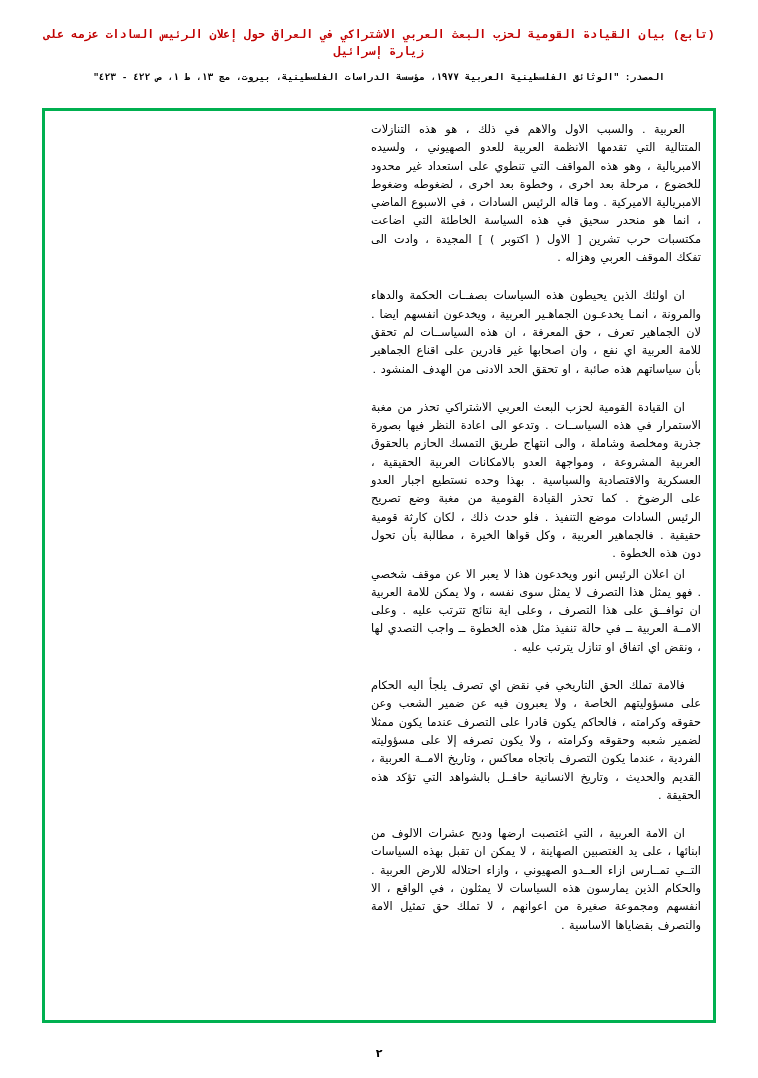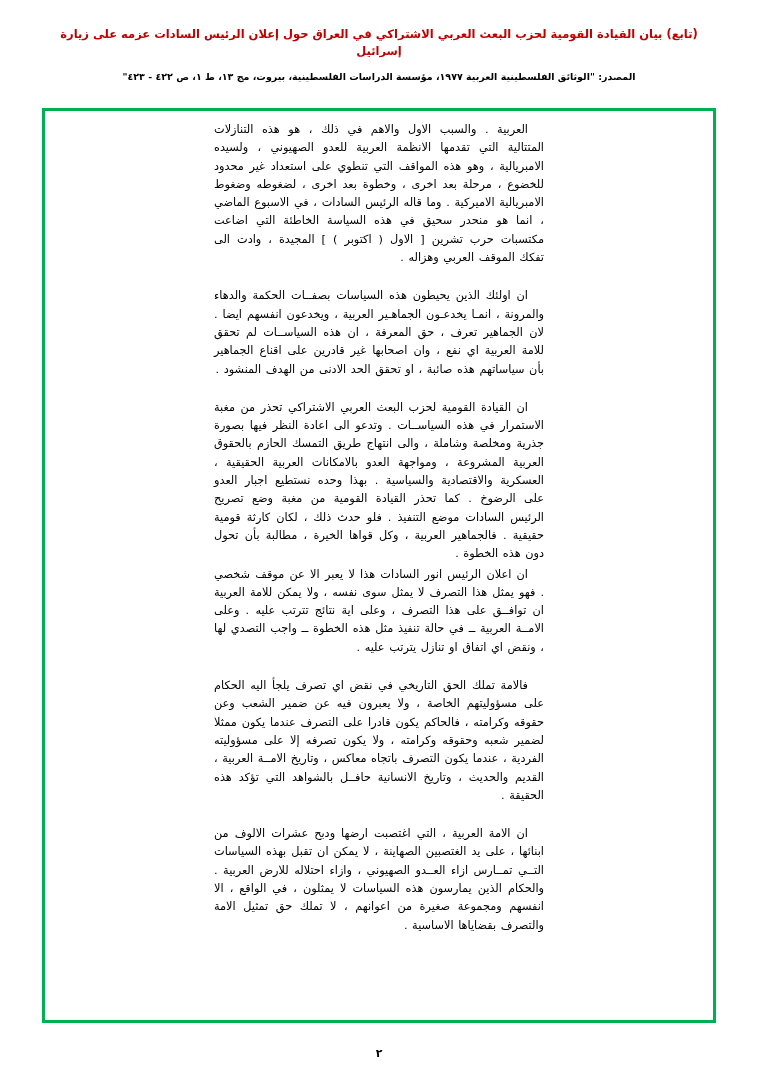--- a/index.html
+++ b/index.html
@@ -11,20 +11,21 @@
     position: relative;
     width: 758px;
     height: 1078px;
     background: #ffffff;
     font-family: "DejaVu Sans", "Liberation Sans", sans-serif;
     overflow: hidden;
   }
   .header {
     text-align: center;
     padding-top: 26px;
+    font-family: Liberation Mono, monospace;
   }
   .header-title {
     font-size: 11.5px;
     font-weight: bold;
     color: #c00000;
     line-height: 1.5;
     padding: 0 40px;
     letter-spacing: -0.2px;
   }
   .header-source {
@@ -45,21 +46,21 @@
     background: #ffffff;
   }
   .content {
     position: absolute;
     top: 10px;
     right: 0;
     left: 0;
     bottom: 6px;
     padding: 0 12px;
     display: flex;
-    justify-content: center;
+    justify-content: flex-start;
   }
   .column {
     width: 330px;
     text-align: justify;
     text-align-last: right;
     direction: rtl;
   }
   p.para {
     margin: 0 0 2px 0;
     font-size: 11.3px;
@@ -91,21 +92,21 @@
     <div class="header-title">(تابع) بيان القيادة القومية لحزب البعث العربي الاشتراكي في العراق حول إعلان الرئيس السادات عزمه على زيارة إسرائيل</div>
     <div class="header-source">المصدر:  "الوثائق الفلسطينية العربية ١٩٧٧، مؤسسة الدراسات الفلسطينية، بيروت، مج ١٣، ط ١، ص ٤٢٢ - ٤٢٣"</div>
   </div>
 
   <div class="frame">
     <div class="content">
       <div class="column">
         <p class="para">العربية . والسبب الاول والاهم في ذلك ، هو هذه التنازلات المتتالية التي تقدمها الانظمة العربية للعدو الصهيوني ، ولسيده الامبريالية ، وهو هذه المواقف التي تنطوي على استعداد غير محدود للخضوع ، مرحلة بعد اخرى ، وخطوة بعد اخرى ، لضغوطه وضغوط الامبريالية الاميركية . وما قاله الرئيس السادات ، في الاسبوع الماضي ، انما هو منحدر سحيق في هذه السياسة الخاطئة التي اضاعت مكتسبات حرب تشرين [ الاول ( اكتوبر ) ] المجيدة ، وادت الى تفكك الموقف العربي وهزاله .</p>
         <p class="para spaced">ان اولئك الذين يحيطون هذه السياسات بصفــات الحكمة والدهاء والمرونة ، انمـا يخدعـون الجماهـير العربية ، ويخدعون انفسهم ايضا . لان الجماهير تعرف ، حق المعرفة ، ان هذه السياســات لم تحقق للامة العربية اي نفع ، وان اصحابها غير قادرين على اقناع الجماهير بأن سياساتهم هذه صائبة ، او تحقق الحد الادنى من الهدف المنشود .</p>
         <p class="para spaced">ان القيادة القومية لحزب البعث العربي الاشتراكي تحذر من مغبة الاستمرار في هذه السياســات . وتدعو الى اعادة النظر فيها بصورة جذرية ومخلصة وشاملة ، والى انتهاج طريق التمسك الحازم بالحقوق العربية المشروعة ، ومواجهة العدو بالامكانات العربية الحقيقية ، العسكرية والاقتصادية والسياسية . بهذا وحده نستطيع اجبار العدو على الرضوخ . كما تحذر القيادة القومية من مغبة وضع تصريح الرئيس السادات موضع التنفيذ . فلو حدث ذلك ، لكان كارثة قومية حقيقية . فالجماهير العربية ، وكل قواها الخيرة ، مطالبة بأن تحول دون هذه الخطوة .</p>
-        <p class="para">ان اعلان الرئيس انور السادات هذا لا يعبر الا عن موقف شخصي . فهو يمثل هذا التصرف لا يمثل سوى نفسه ، ولا يمكن للامة العربية ان توافــق على هذا التصرف ، وعلى اية نتائج تترتب عليه . وعلى الامــة العربية ــ في حالة تنفيذ مثل هذه الخطوة ــ واجب التصدي لها ، ونقض اي اتفاق او تنازل يترتب عليه .</p>
+        <p class="para">ان اعلان الرئيس انور ويخدعون هذا لا يعبر الا عن موقف شخصي . فهو يمثل هذا التصرف لا يمثل سوى نفسه ، ولا يمكن للامة العربية ان توافــق على هذا التصرف ، وعلى اية نتائج تترتب عليه . وعلى الامــة العربية ــ في حالة تنفيذ مثل هذه الخطوة ــ واجب التصدي لها ، ونقض اي اتفاق او تنازل يترتب عليه .</p>
         <p class="para spaced">فالامة تملك الحق التاريخي في نقض اي تصرف يلجأ اليه الحكام على مسؤوليتهم الخاصة ، ولا يعبرون فيه عن ضمير الشعب وعن حقوقه وكرامته ، فالحاكم يكون قادرا على التصرف عندما يكون ممثلا لضمير شعبه وحقوقه وكرامته ، ولا يكون تصرفه إلا على مسؤوليته الفردية ، عندما يكون التصرف باتجاه معاكس ، وتاريخ الامــة العربية ، القديم والحديث ، وتاريخ الانسانية حافــل بالشواهد التي تؤكد هذه الحقيقة .</p>
         <p class="para spaced">ان الامة العربية ، التي اغتصبت ارضها ودبح عشرات الالوف من ابنائها ، على يد الغتصبين الصهاينة ، لا يمكن ان تقبل بهذه السياسات التــي تمــارس ازاء العــدو الصهيوني ، وازاء احتلاله للارض العربية . والحكام الذين يمارسون هذه السياسات لا يمثلون ، في الواقع ، الا انفسهم ومجموعة صغيرة من اعوانهم ، لا تملك حق تمثيل الامة والتصرف بقضاياها الاساسية .</p>
       </div>
     </div>
   </div>
 
   <div class="footer">٢</div>
 
 </div>
 

